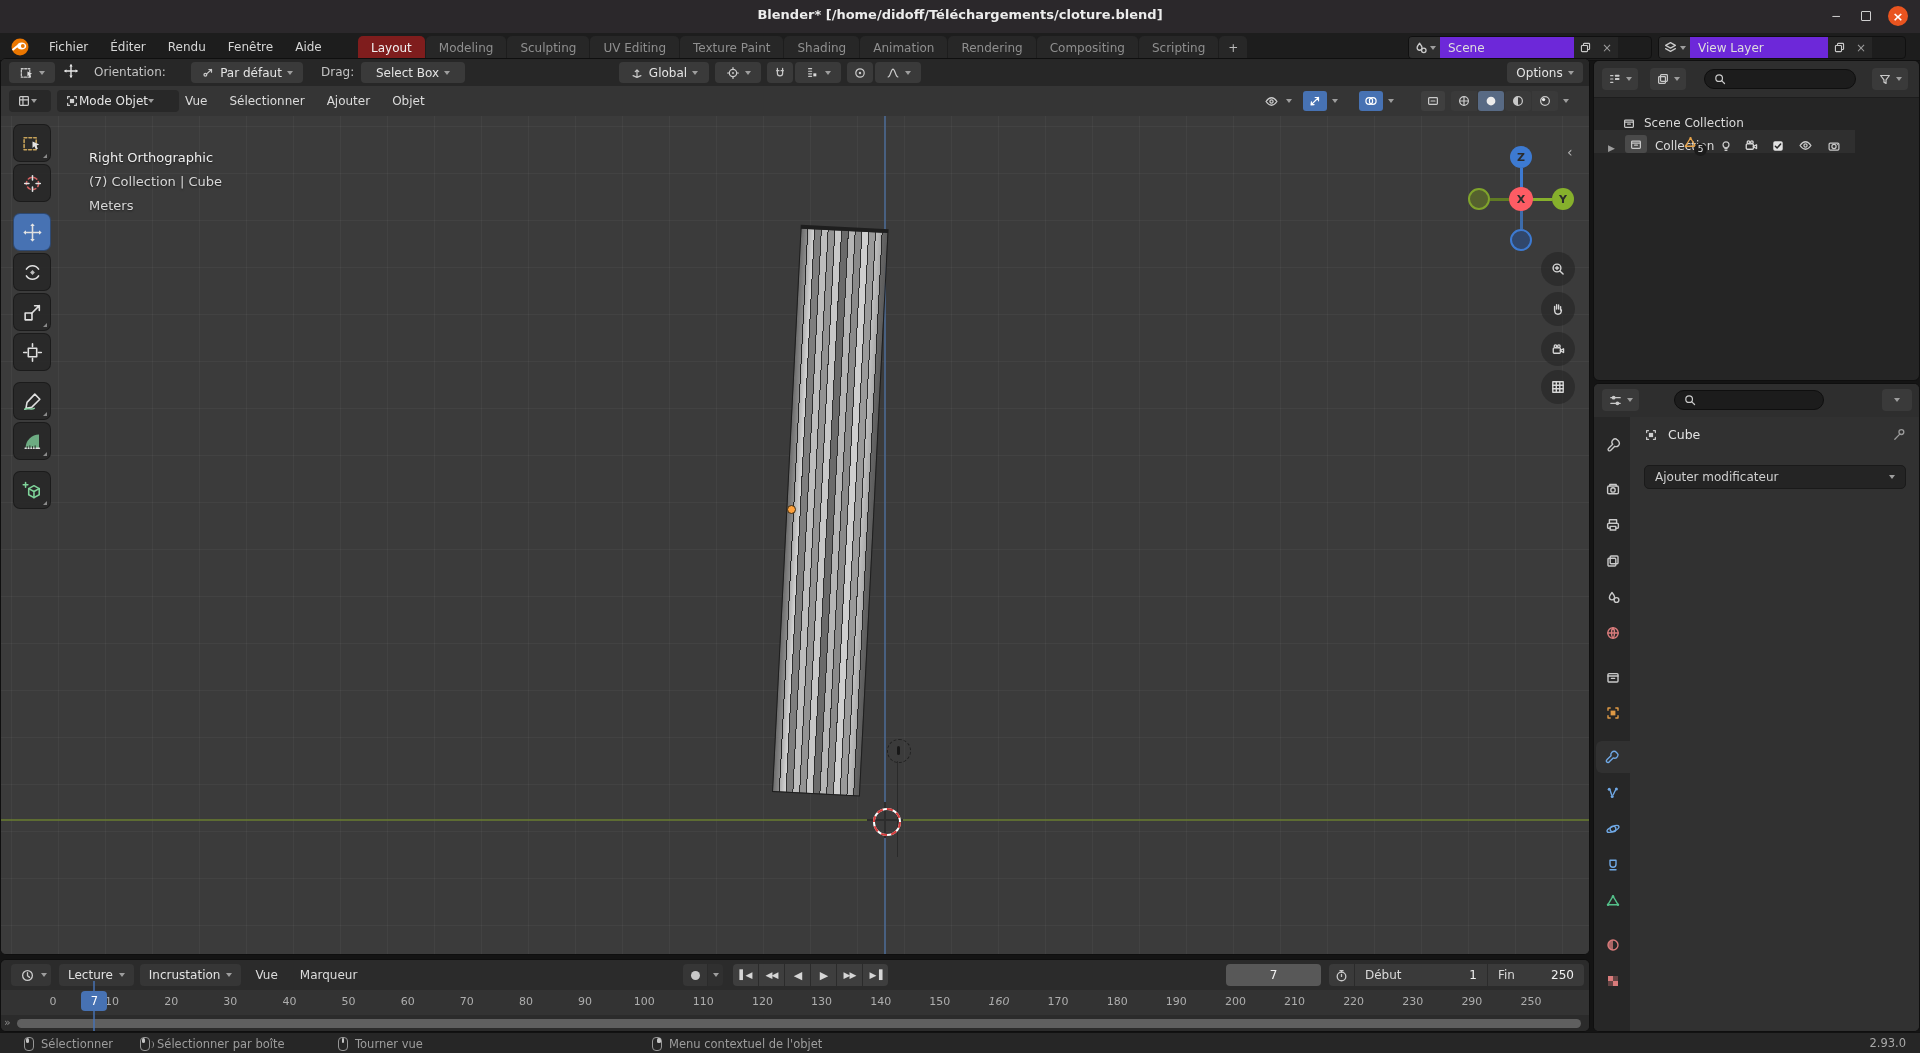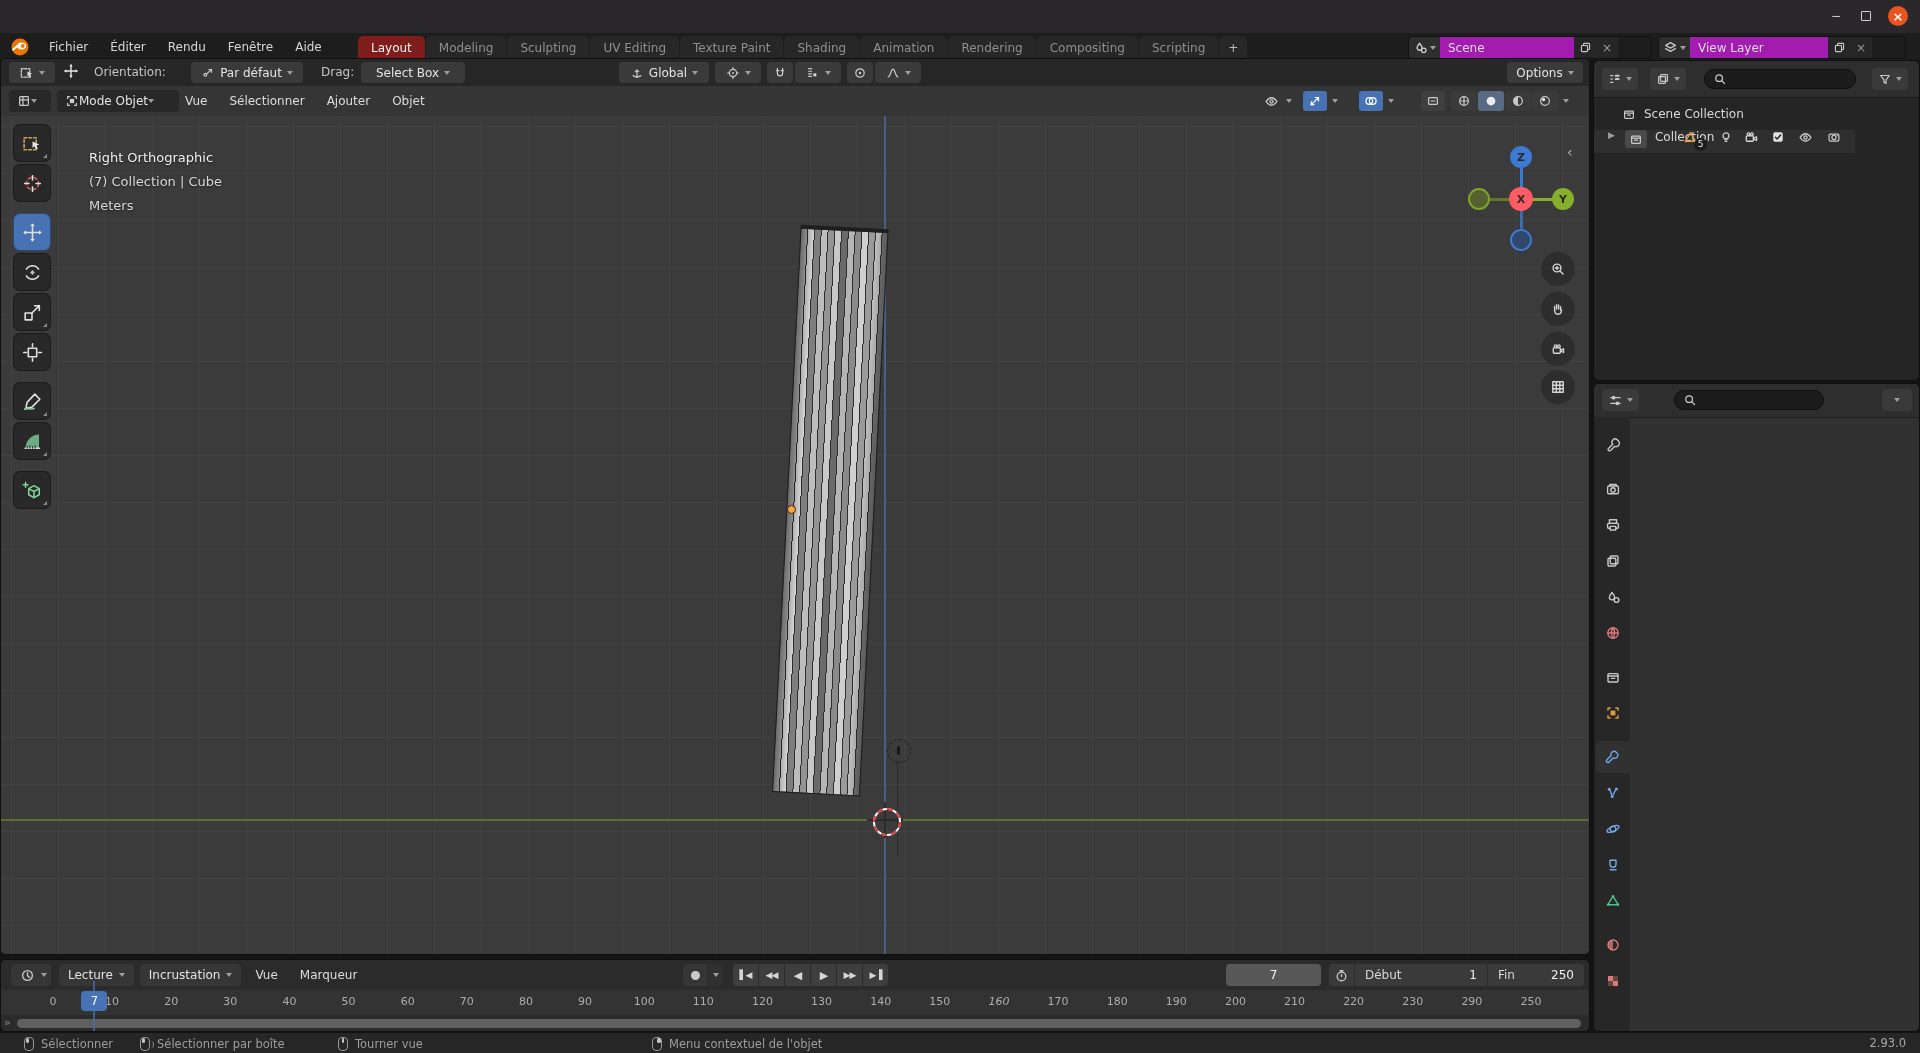--- a/index.html
+++ b/index.html
@@ -19,21 +19,21 @@
   #topbar{left:0;top:33px;width:1920px;height:27px;background:#1d1d1d;border-bottom:1px solid #101010}
   #tb-menus{position:absolute;left:40px;top:0;height:27px;display:flex;align-items:center;gap:4px}
   #tb-menus .menu{padding:3px 9px;border-radius:4px;color:#d6d6d6}
   #logo{position:absolute;left:10px;top:4px;width:20px;height:20px}
   #ws-tabs{position:absolute;left:358px;top:3px;height:24px;display:flex;align-items:flex-end;gap:1px}
   .wtab{height:24px;line-height:24px;padding:0 13px;background:#272727;color:#8f8f8f;border-radius:5px 5px 0 0;font-size:12px}
   .wtab.active{background:#7f1d1d;color:#f0f0f0}
   .wtab.add{background:#272727;color:#bbb;padding:0 9px}
   .idgroup{position:absolute;top:3px;height:21px;display:flex;border-radius:4px;overflow:hidden;border:1px solid #101010}
   .idgroup .icbtn{background:#2e2e2e;display:flex;align-items:center;padding:0 4px;gap:2px}
-  .idgroup .field{background:#a21caf;color:#dedede;display:flex;align-items:center;padding:0 8px}
+  .idgroup .field{background:#6d28d9;color:#dedede;display:flex;align-items:center;padding:0 8px}
   .idgroup .mini{background:#262626;display:flex;align-items:center;justify-content:center;width:22px;color:#9c9c9c}
   #scene-group{left:1408px;width:242px}
   #scene-group .field{width:118px}
   #vl-group{left:1658px;width:246px}
   #vl-group .field{width:122px}
 
   .chev{width:0;height:0;border-left:3.5px solid transparent;border-right:3.5px solid transparent;border-top:4px solid #9e9e9e;display:inline-block}
 
   
   #region-viewport{left:0;top:58px;width:1590px;height:897px;background:#3b3b3b;border:1px solid #0f0f0f;border-radius:6px;box-sizing:border-box;overflow:hidden}
@@ -118,21 +118,21 @@
   #playhead-chip{position:absolute;top:1px;width:26px;height:20px;margin-left:-13px;background:#4772b3;border-radius:4px;color:#fff;text-align:center;line-height:20px;font-size:11.5px;z-index:3}
   #playhead-line{position:absolute;top:21px;width:2px;margin-left:-1px;height:52px;background:#4772b3;opacity:.75;z-index:2}
   #tl-scroll{position:absolute;left:0;top:55px;width:1588px;height:18px;background:#2b2b2b}
   #tl-scrollbar{position:absolute;left:16px;top:4px;width:1564px;height:9px;border-radius:5px;background:#5f5f5f}
   #tl-corner{position:absolute;left:3px;top:1px;color:#8a8a8a;font-size:11px}
 
   
   #ol-header{position:absolute;left:0;top:0;width:327px;height:36px;background:#2e2e2e;border-bottom:1px solid #1d1d1d}
   .olchip{position:absolute;top:7px;height:22px;background:#3a3a3a;border-radius:4px;display:flex;align-items:center;gap:4px;padding:0 6px}
   .search{position:absolute;top:8px;height:20px;background:#1c1c1c;border:1px solid #0f0f0f;border-radius:10px;display:flex;align-items:center;padding:0 8px;gap:6px;box-sizing:border-box}
-  .olrow{position:absolute;left:0;width:261px;height:23px;display:flex;align-items:flex-start}
+  .olrow{position:absolute;left:0;width:261px;height:23px;display:flex;align-items:flex-end}
   .olrow .lbl{color:#dadada;margin-left:8px}
   #ol-row2{background:#2f2f2f}
   #mesh-badge{position:relative;width:20px;height:18px}
   #mesh-badge .cnt{position:absolute;right:-4px;bottom:-3px;width:13px;height:13px;background:#1b1b1b;border-radius:50%;color:#e8e8e8;font-size:9px;text-align:center;line-height:13px}
 
   
   #pr-header{position:absolute;left:0;top:0;width:327px;height:33px;background:#2e2e2e;border-bottom:1px solid #1d1d1d}
   #pr-tabs{position:absolute;left:0;top:33px;width:36px;height:616px;background:#272727}
   .ptab{position:absolute;left:2px;width:34px;height:32px;display:flex;align-items:center;justify-content:center;border-radius:6px 0 0 6px}
   .ptab.active{background:#313131}
@@ -149,20 +149,21 @@
   .m-left i{left:.5px}.m-mid i{left:2.6px;width:2.6px}.m-right i{right:.5px}
   .m-drag:after{content:"";position:absolute;right:-5px;top:3px;width:3px;height:7px;border-right:1.3px solid #969696;border-radius:0 4px 4px 0}
   #version{position:absolute;right:14px;top:3px;color:#a8a8a8}
 </style>
 </head>
 <body>
 
 <div id="app">
 
   <div id="titlebar" class="abs">
+    <div class="title">Blender* [/home/didoff/Téléchargements/cloture.blend]</div>
     <div class="winbtn" id="btn-min">−</div>
     <div class="winbtn" id="btn-max">
         <i></i>
       </div>
     <div class="winbtn" id="btn-close">×</div>
   </div>
 
   <div id="topbar" class="abs">
     <span id="logo">
         <svg width="20" height="20" viewBox="0 0 20 20" style="display:block">
@@ -877,20 +878,41 @@
         </div>
         <div class="ptab" style="top: 548px;">
           <svg width="16" height="16" viewBox="0 0 16 16" fill="none" stroke="#d97b7b" stroke-width="1.4" stroke-linecap="round" stroke-linejoin="round" style="display:block">
             <rect x="3" y="3" width="5" height="5" fill="#d97b7b" stroke="none"></rect>
             <rect x="8" y="8" width="5" height="5" fill="#d97b7b" stroke="none"></rect>
             <rect x="8" y="3" width="5" height="5" fill="#d97b7b" stroke="none" opacity=".35"></rect>
             <rect x="3" y="8" width="5" height="5" fill="#d97b7b" stroke="none" opacity=".35"></rect>
           </svg>
         </div>
       </div>
+    <div id="pr-content">
+      <div id="breadcrumb">
+        <span>
+            <svg width="14" height="14" viewBox="0 0 16 16" fill="none" stroke="#c9c9c9" stroke-width="1.4" stroke-linecap="round" stroke-linejoin="round" style="display:block">
+              <path d="M3 5.2V3h2.2M10.8 3H13v2.2M13 10.8V13h-2.2M5.2 13H3v-2.2"></path>
+              <rect x="5.6" y="5.6" width="4.8" height="4.8" fill="#cfcfcf" stroke="none"></rect>
+            </svg>
+          </span>
+        <span>Cube</span>
+      </div>
+      <span id="pin">
+          <svg width="15" height="15" viewBox="0 0 16 16" fill="none" stroke="#9a9a9a" stroke-width="1.4" stroke-linecap="round" stroke-linejoin="round" style="display:block">
+            <circle cx="10" cy="5.4" r="2.6"></circle>
+            <path d="M8.3 7.6L3 13"></path>
+          </svg>
+        </span>
+      <div id="add-mod">
+        <span>Ajouter modificateur</span>
+          <span class="chev"></span>
+      </div>
+    </div>
   </div>
 
   <div id="statusbar" class="abs">
     <div id="sb-items"></div>
     <div id="version">2.93.0</div>
   <div class="sb-item" style="left: 24px;">
         <span class="mouse m-left">
           <i></i>
         </span>
         <span>Sélectionner</span>

